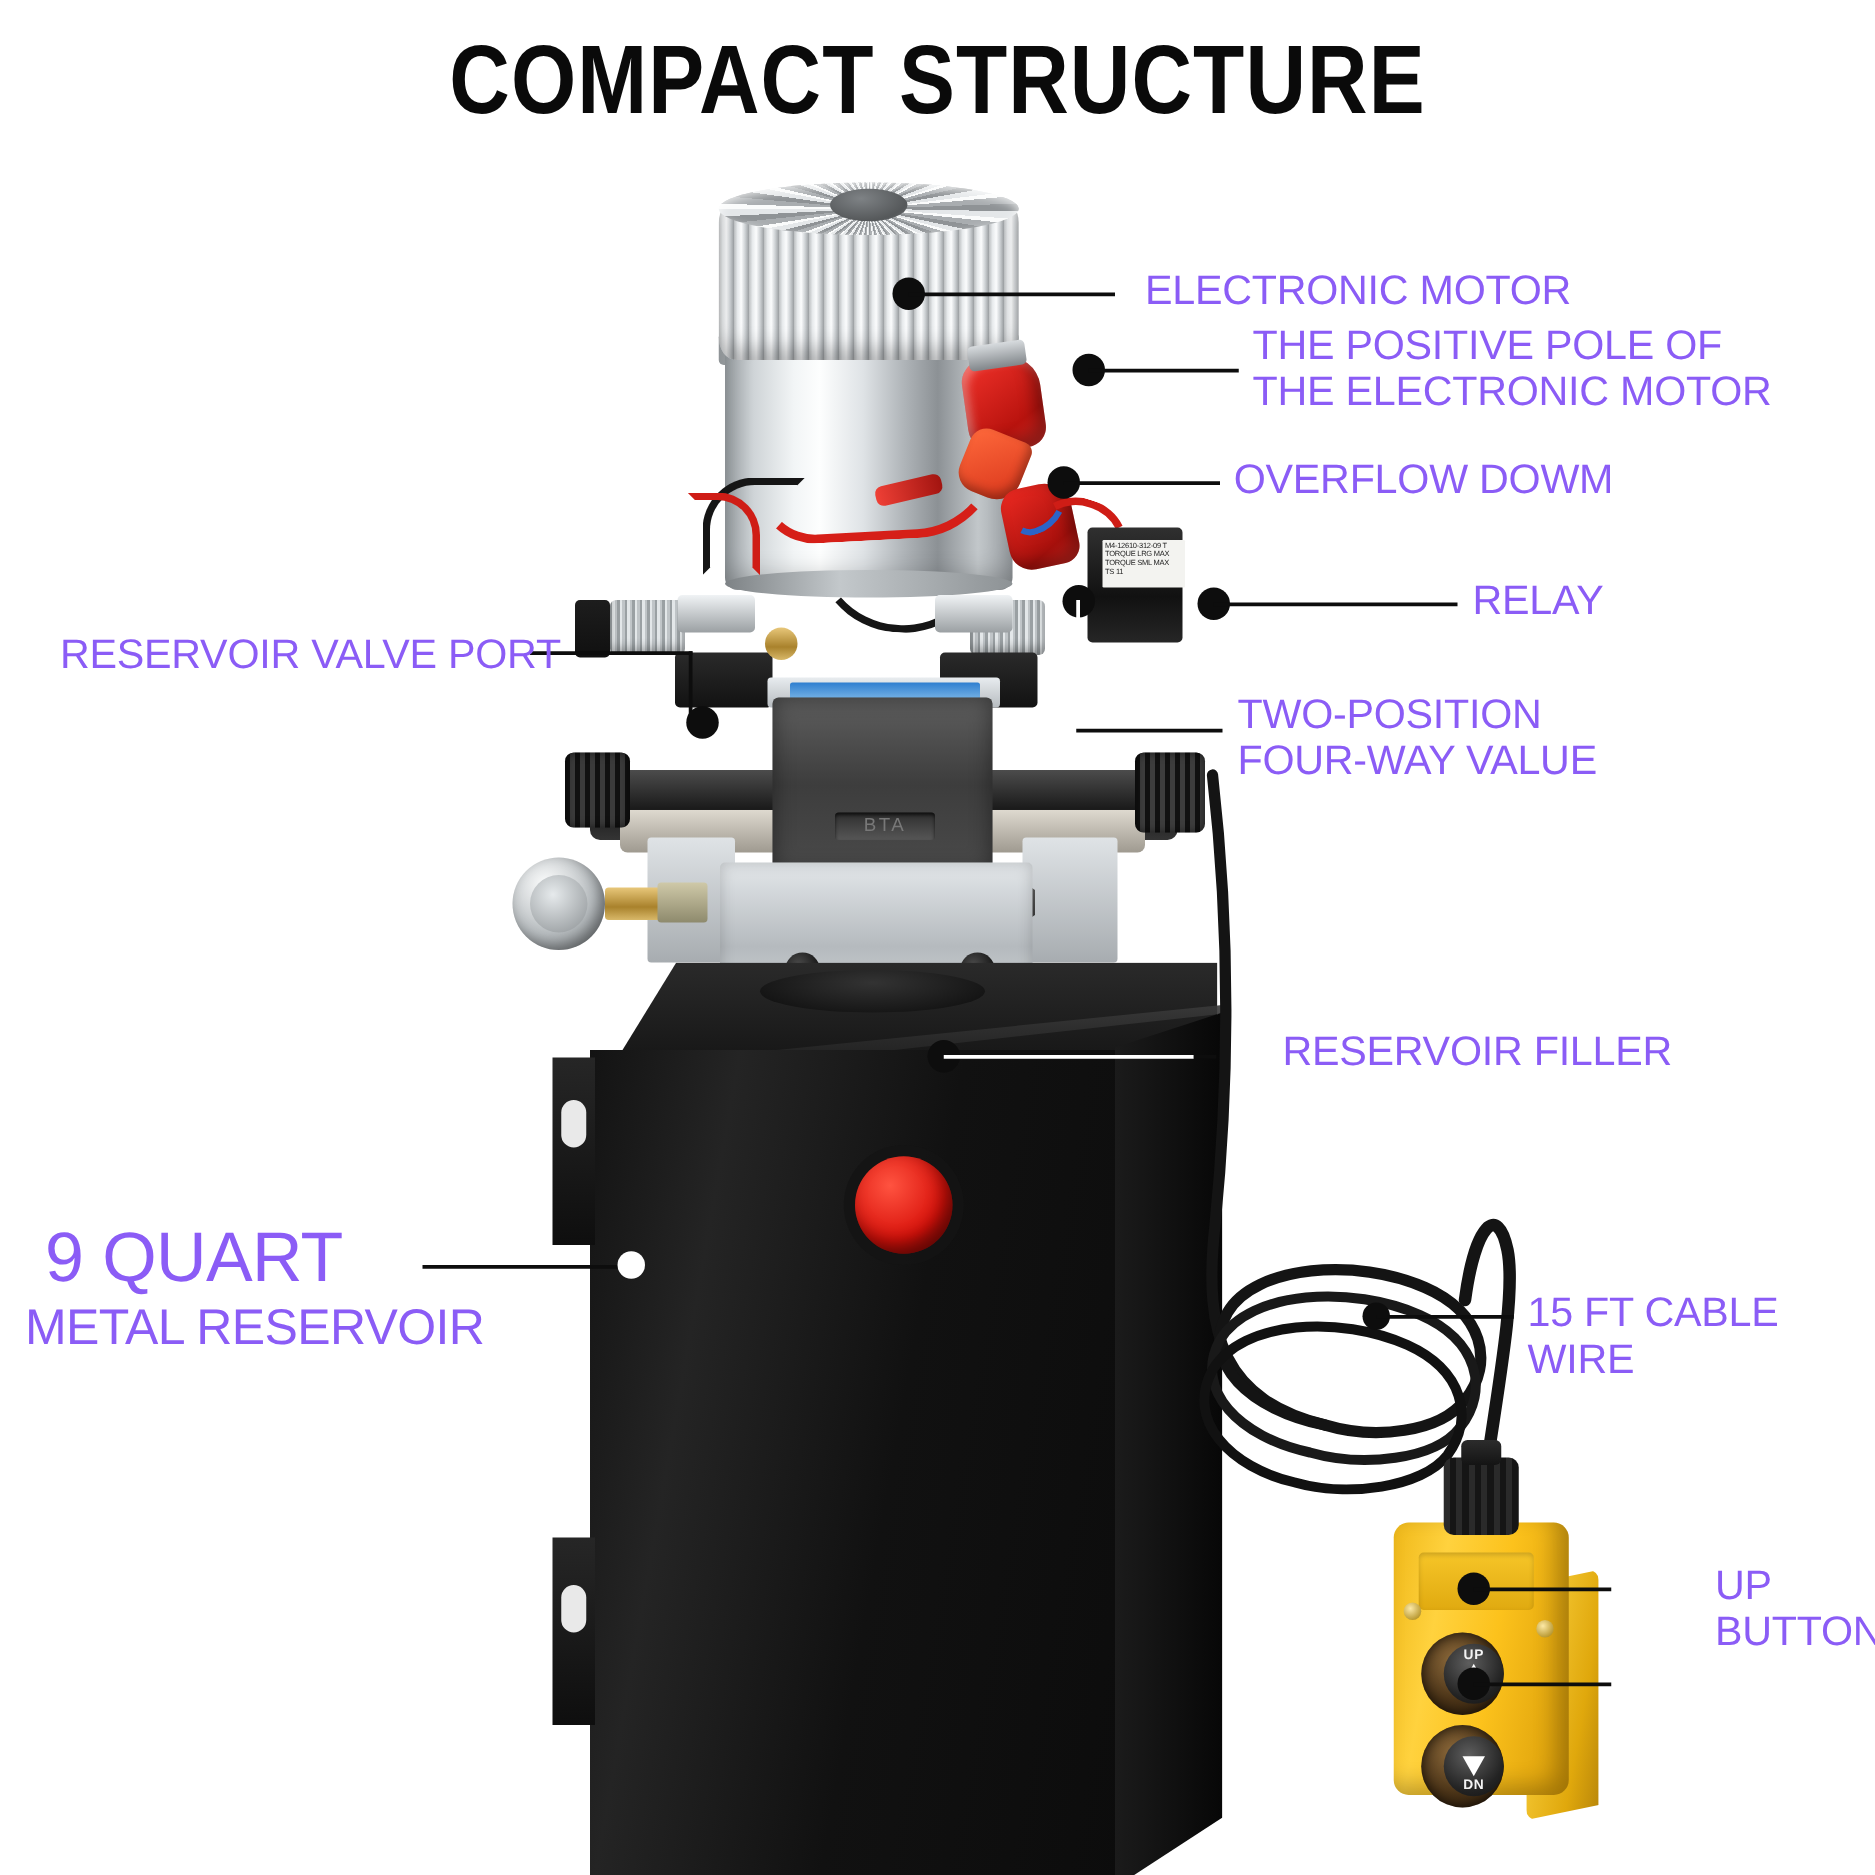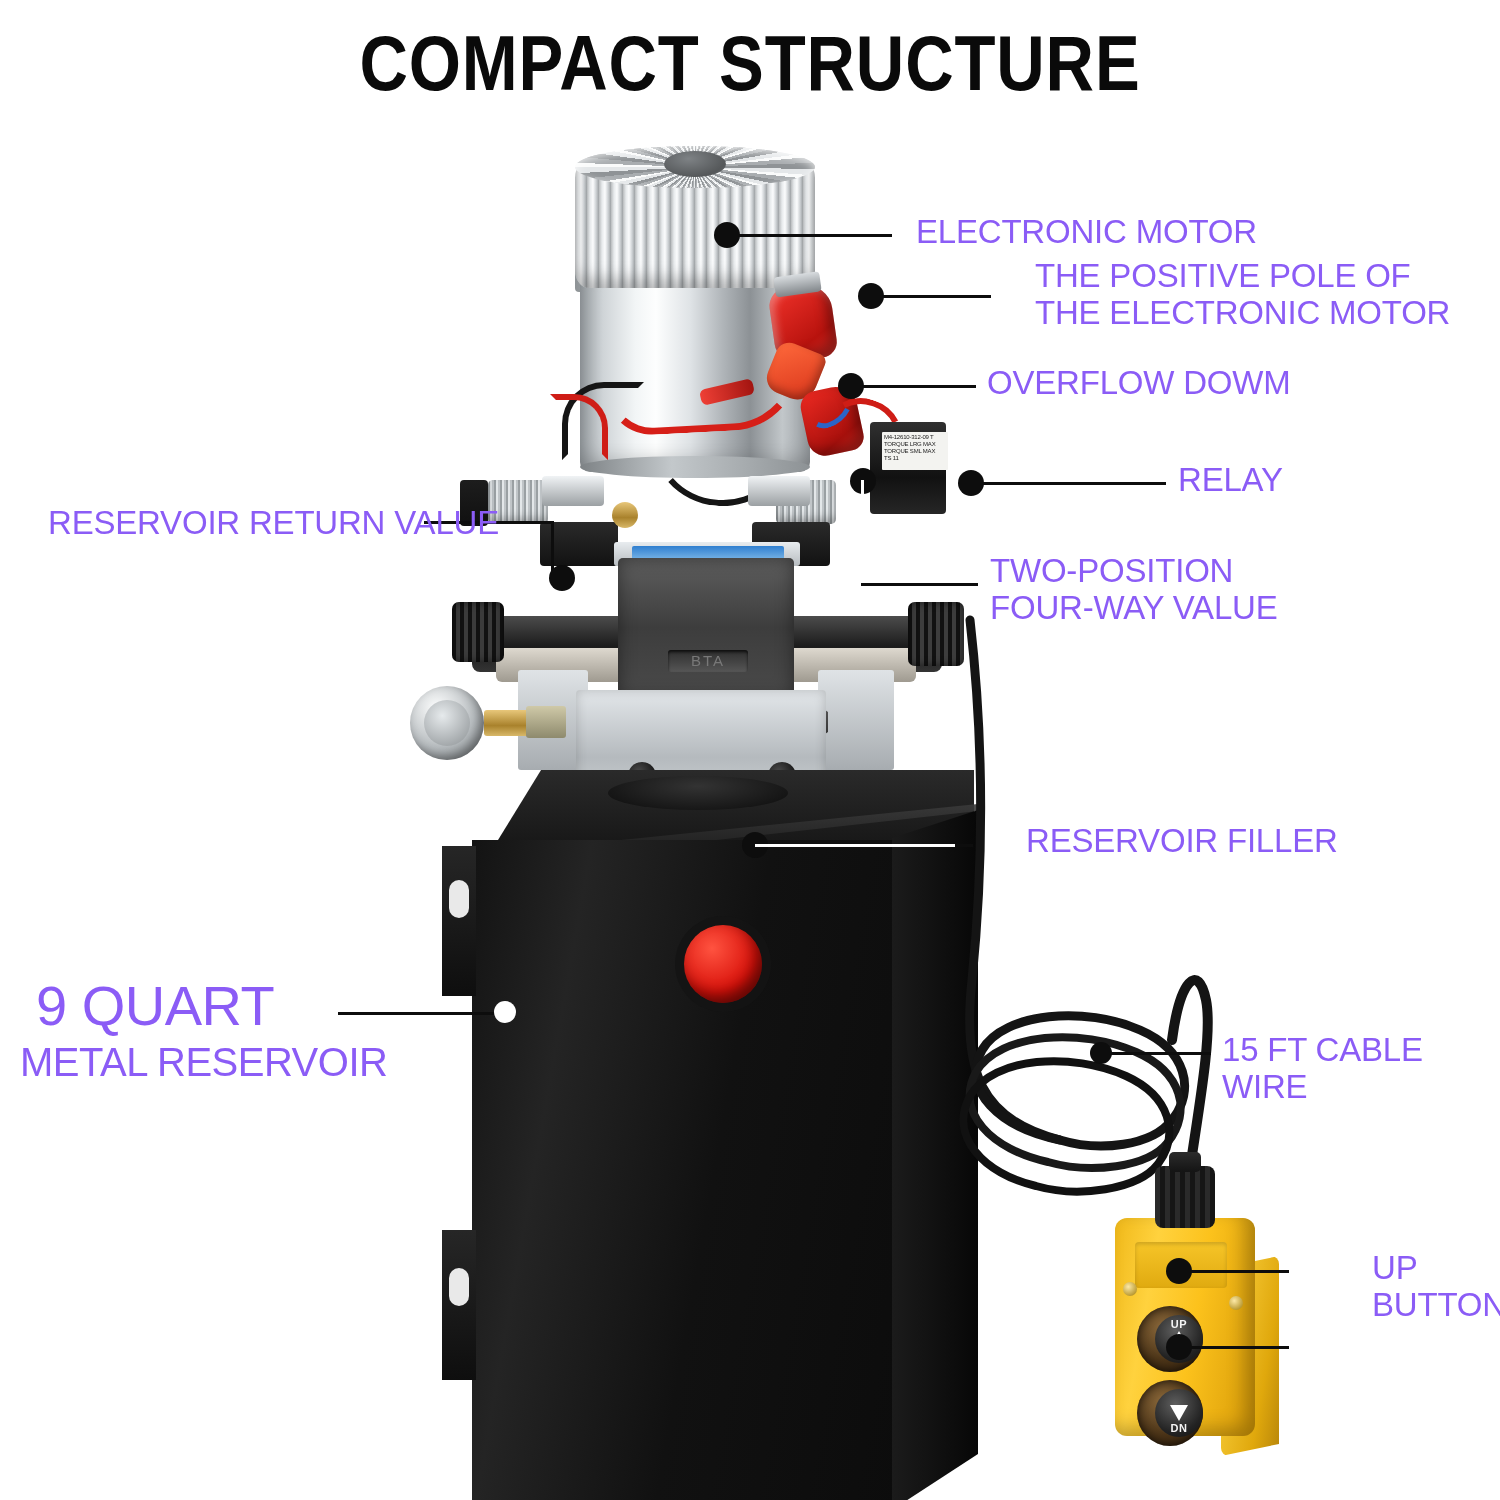--- a/index.html
+++ b/index.html
@@ -470,35 +470,35 @@
   <div class="lead h" style="left:1101px;top:1052px;width:110px;"></div>
 
   <div class="dot" style="left:1166px;top:1258px;"></div>
   <div class="lead h" style="left:1179px;top:1270px;width:110px;"></div>
 
   <div class="dot" style="left:1166px;top:1334px;"></div>
   <div class="lead h" style="left:1179px;top:1346px;width:110px;"></div>
 
   <div class="lbl right" style="left:916px;top:214px;">ELECTRONIC MOTOR</div>
 
-  <div class="lbl right" style="left:1035px;top:258px;">THE POSITIVE POLE OF
+  <div class="lbl right" style="left:1002px;top:258px;">THE POSITIVE POLE OF
 THE ELECTRONIC MOTOR</div>
 
   <div class="lbl right" style="left:987px;top:365px;">OVERFLOW DOWM</div>
 
   <div class="lbl right" style="left:1178px;top:462px;">RELAY</div>
 
   <div class="lbl right" style="left:990px;top:553px;">TWO-POSITION
 FOUR-WAY VALUE</div>
 
   <div class="lbl right halo" style="left:1026px;top:823px;">RESERVOIR FILLER</div>
 
   <div class="lbl right" style="left:1222px;top:1032px;">15 FT CABLE WIRE</div>
 
   <div class="lbl right" style="left:1372px;top:1250px;">UP BUTTON</div>
 
 
-  <div class="lbl left" style="left:48px;top:505px;">RESERVOIR RETURN VALUE</div>
+  <div class="lbl left" style="left:48px;top:505px;">RESERVOIR VALVE PORT</div>
 
   <div class="lbl left big" style="left:36px;top:975px;">9 QUART</div>
   <div class="lbl left mid" style="left:20px;top:1040px;">METAL RESERVOIR</div>
 
 </div>
 
 </body></html>

